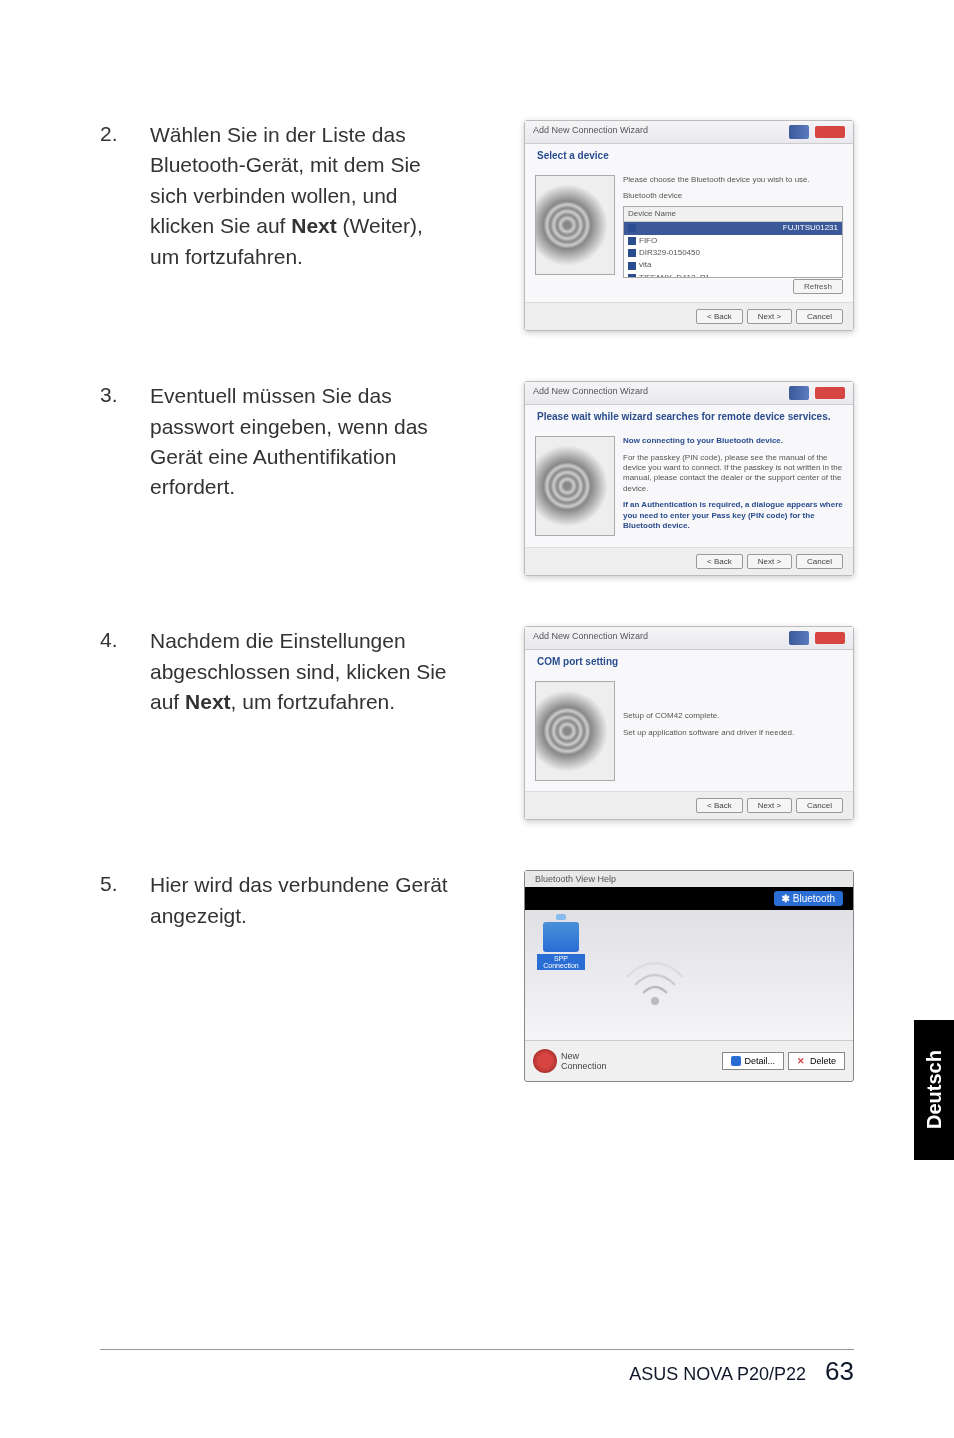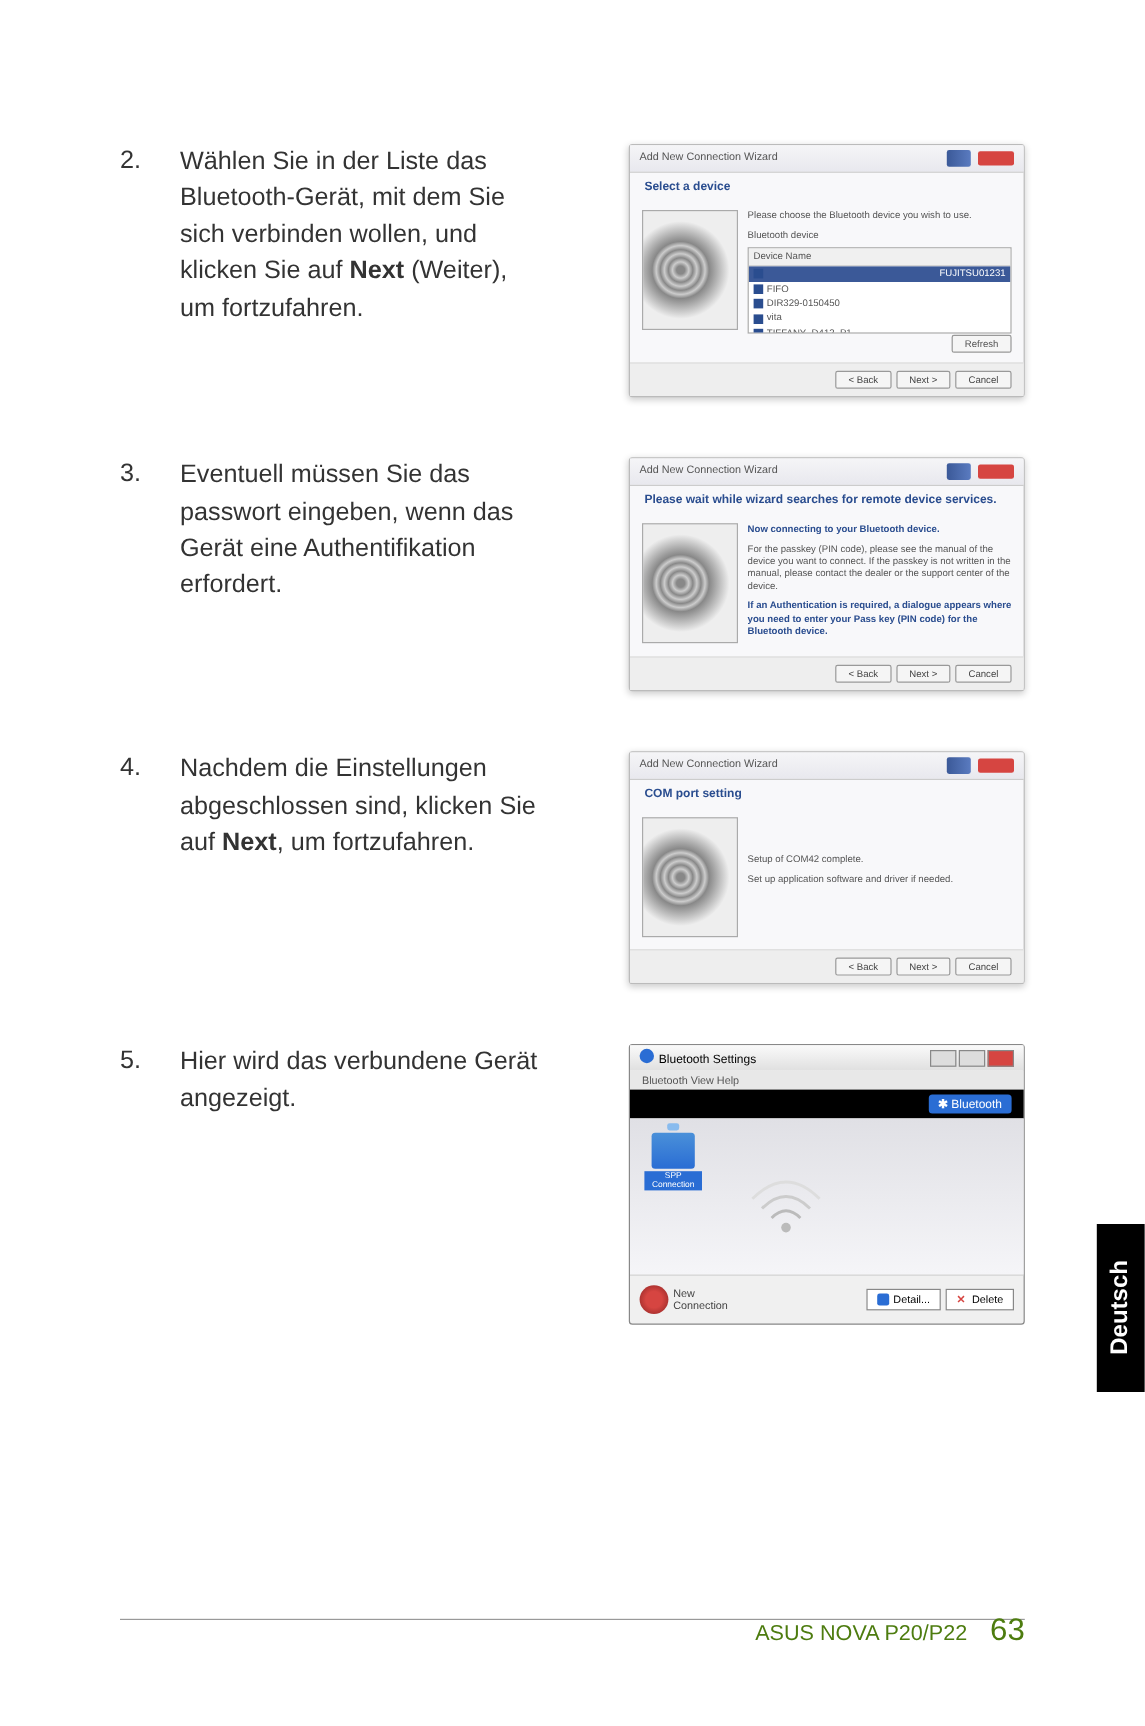--- a/index.html
+++ b/index.html
@@ -310,24 +310,24 @@
       writing-mode: vertical-rl;
       transform: rotate(180deg);
       display: flex;
       align-items: center;
       justify-content: center;
       font-size: 20px;
       font-weight: bold;
     }
     .page-footer {
       position: absolute;
-      bottom: 64px;
+      bottom: 51px;
       right: 100px;
       font-size: 18px;
-      color: #4d7c0f;
+      color: #0f172a;
     }
     .page-num {
       font-size: 26px;
       margin-left: 14px;
     }
     .footer-line {
       position: absolute;
       bottom: 88px;
       left: 100px;
       right: 100px;
@@ -457,28 +457,20 @@
   </div>
 </div>
 
 <div class="content-row">
   <div class="step-num">5.</div>
   <div class="step-text">
     <span>Hier wird das verbundene Gerät angezeigt.</span>
   </div>
   <div class="screenshot-col">
     <div class="bt-settings">
-      <div class="bt-settings-title">
-        <span><span class="bt-icon-sm"></span><span>Bluetooth Settings</span></span>
-        <span class="win-btns">
-          <span></span>
-          <span></span>
-          <span></span>
-        </span>
-      </div>
       <div class="bt-menu">Bluetooth   View   Help</div>
       <div class="bt-black-bar">
         <span class="bt-logo-text"><span style="font-weight:bold">✱</span> <span>Bluetooth</span></span>
       </div>
       <div class="bt-content-area">
         <div class="spp-icon">
           <div class="spp-icon-img"></div>
           <div class="spp-label"><span>SPP</span><br><span>Connection</span></div>
         </div>
         <div class="wifi-icon">

